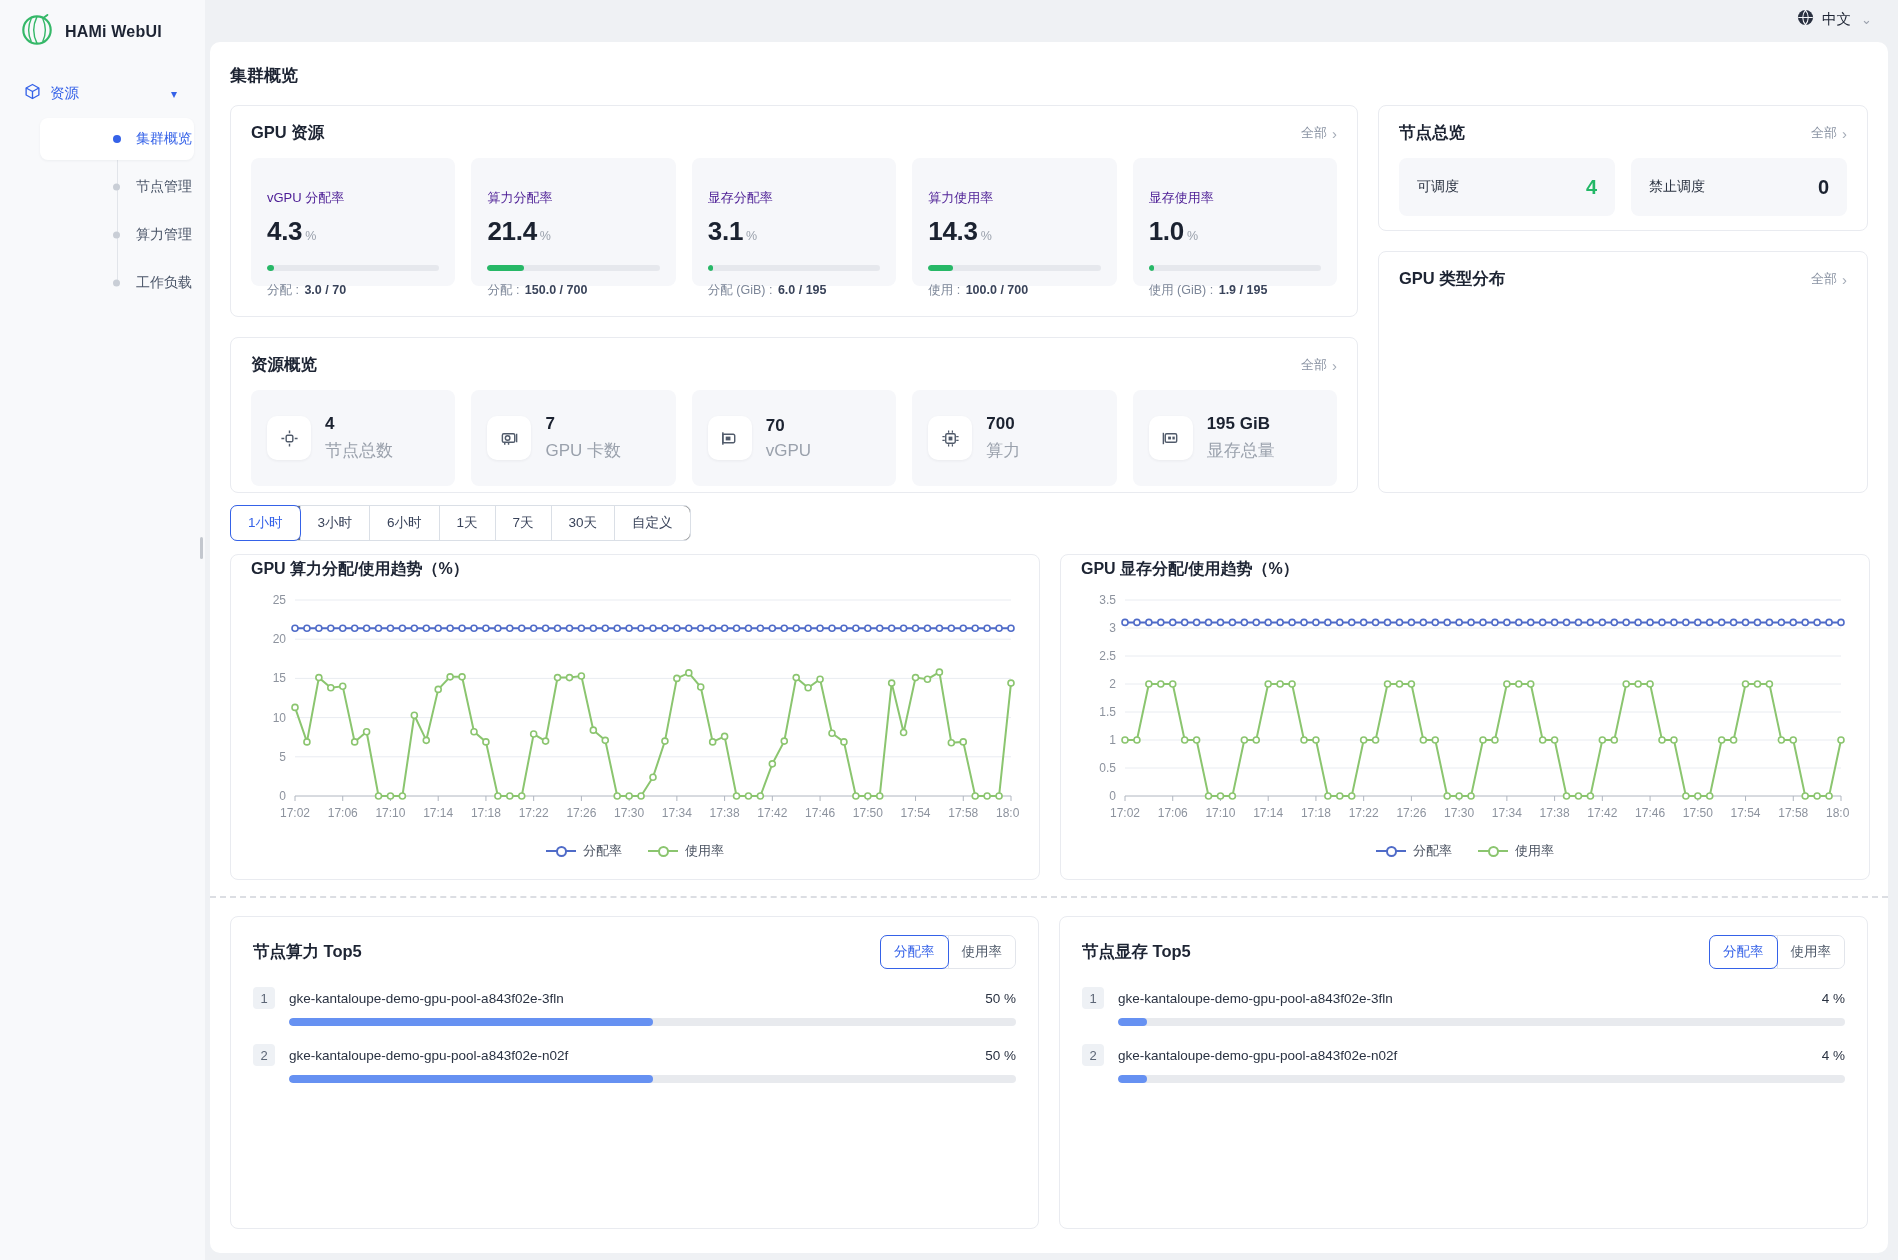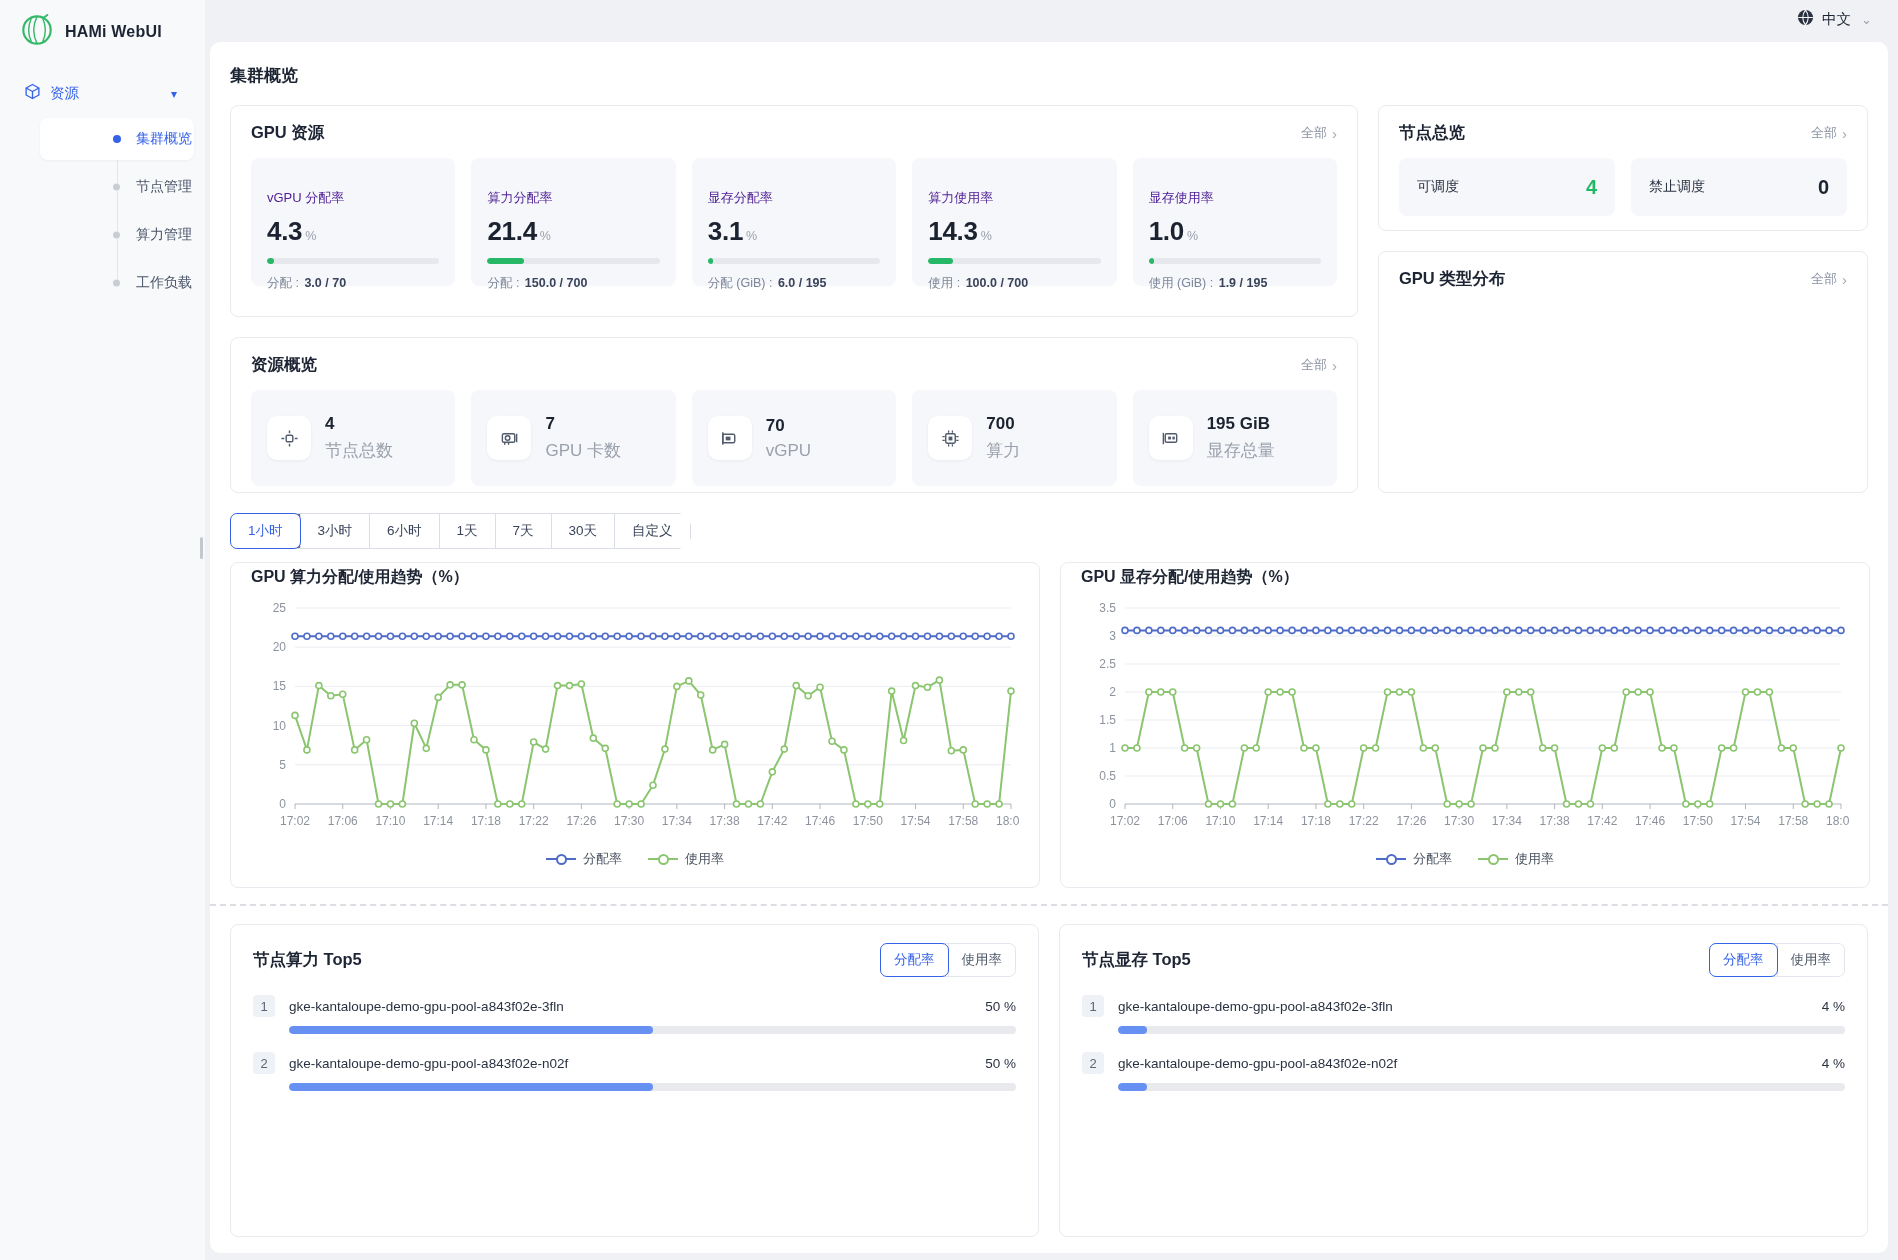--- a/index.html
+++ b/index.html
@@ -37,21 +37,21 @@
   .all-link .chev { font-size:15px; line-height:1; color:#a4abb7; }
 
   .row1 { display:flex; gap:20px; }
   .col-left { flex:1; display:flex; flex-direction:column; gap:20px; }
   .col-right { width:490px; display:flex; flex-direction:column; gap:20px; }
 
   
   .tiles5 { display:flex; gap:16px; }
   .metric { flex:1; background:#f6f7fa; border-radius:8px; padding:15px 16px 14px 16px; height:128px; }
   .m-label { font-size:13px; color:#4c1d95; margin-bottom:9px;margin-top:16px; }
-  .m-value { font-size:26px; font-weight:700; color:#1b2230; letter-spacing:-.3px; margin-bottom:11px; }
+  .m-value { font-size:26px; font-weight:700; color:#1b2230; letter-spacing:-.3px; margin-bottom:18px; }
   .m-unit { font-size:12.5px; font-weight:400; color:#9aa1ac; margin-left:3px; }
   .m-bar { height:6px; border-radius:3px; background:#e6e8ed; overflow:hidden; margin-bottom:11px; }
   .m-fill { display:block; height:100%; border-radius:3px; background:#27b867; min-width:5px; }
   .m-foot { font-size:12.5px; color:#7c8698; }
   .m-foot b { color:#39435a; font-weight:700; margin-left:2px; }
 
   
   .node-tiles { display:flex; gap:16px; }
   .node-tile { flex:1; background:#f6f7fa; border-radius:8px; height:58px; display:flex; align-items:center; justify-content:space-between; padding:0 18px; }
   .nt-label { font-size:14px; color:#2b3342; }
@@ -59,21 +59,21 @@
   .nt-value.green { color:#23b867; }
 
   
   .res-tiles { display:flex; gap:16px; }
   .res-tile { flex:1; background:#f6f7fa; border-radius:8px; height:96px; display:flex; align-items:center; gap:14px; padding:0 16px; }
   .res-icon { width:44px; height:44px; border-radius:10px; background:#ffffff; display:flex; align-items:center; justify-content:center; box-shadow:0 1px 3px rgba(29,36,51,.06); }
   .res-val { font-size:17px; font-weight:700; color:#1b2230; margin-bottom:5px; }
   .res-lab { font-size:17px; color:#9aa1ac; }
 
   
-  .time-tabs { display:inline-flex; margin-top:20px; border:1px solid #dadfe6; border-radius:14px; background:#737373; }
+  .time-tabs { display:inline-flex; margin-top:12px; border:1px solid #dadfe6; border-radius:7px; background:#737373; }
   .time-tab { position:relative; border:none; background:#fff; padding:8px 17px; font-size:13.5px; color:#39435a; cursor:pointer; font-family:inherit; }
   .time-tab + .time-tab { border-left:1px solid #dadfe6; }
   .time-tab:first-child { border-radius:7px 0 0 7px; }
   .time-tab:last-child { border-radius:0 7px 7px 0; }
   .time-tab.active { color:#3562e8; border:1px solid #3562e8 !important; border-radius:7px; margin:-1px; z-index:2; background:#fff; }
 
   
   .charts-row { display:flex; gap:20px; margin-top:13px; }
   .chart-card { flex:1; height:326px; padding:4px 20px 10px 20px; }
   .chart-title { font-size:16px; font-weight:600; color:#1d2433; margin-bottom:6px; }

